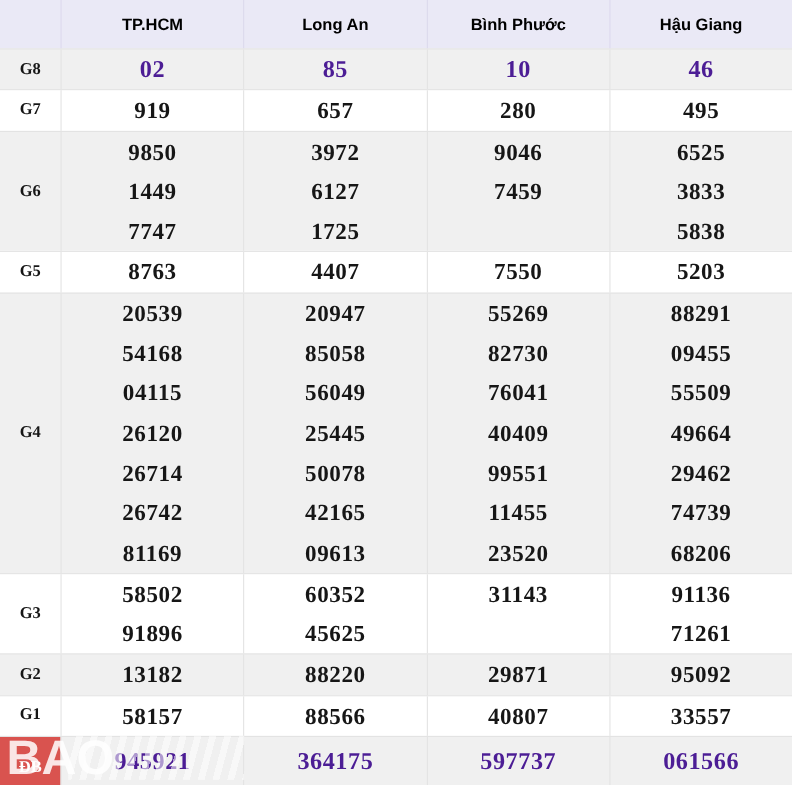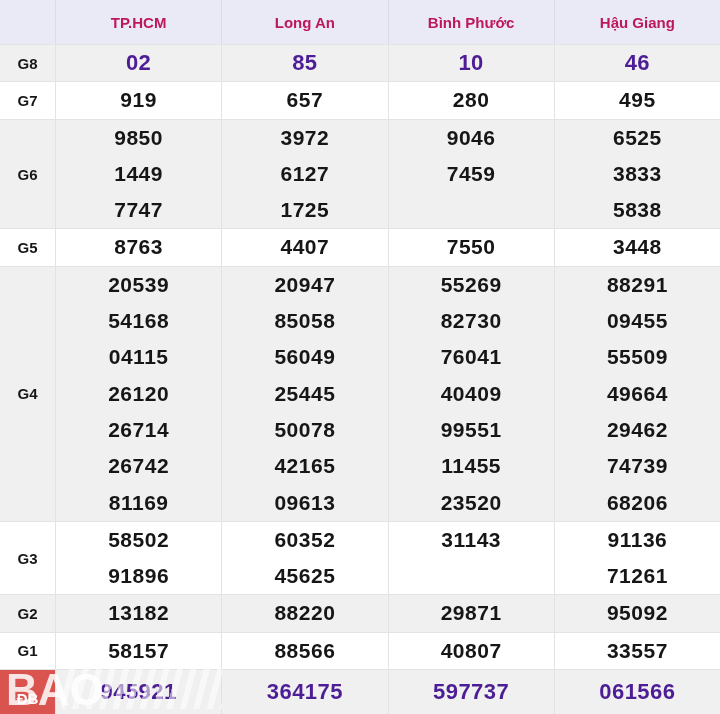--- a/index.html
+++ b/index.html
@@ -12,34 +12,34 @@
   }
   
   .header {
     display:grid;
     grid-template-columns:55px repeat(4, 1fr);
     height:44px;
     background:#eae9f6;
   }
   .hcell {
     display:flex; align-items:center; justify-content:center;
-    color:#be185d; font-weight:bold; font-size:15px;
+    color:#000000; font-weight:bold; font-size:15px;
     border-left:1px solid #dcdaed;
     box-sizing:border-box;
   }
   .hcell.corner { border-left:none; }
   
   .row {
     display:grid;
     grid-template-columns:55px repeat(4, 1fr);
     border-top:1px solid #e3e3e3;
     background:#ffffff;
   }
   .row.alt { background:#f0f0f0; }
-  .cell { box-sizing:border-box; }
+  .cell { box-sizing:border-box;font-family:Liberation Serif, serif; }
   .cell.vals { border-left:1px solid #e3e3e3; text-align:center; }
   .cell.label {
     display:flex; align-items:center; justify-content:center;
     font-weight:bold; font-size:15px; color:#161616;
   }
   .num {
     height:36.3px; line-height:36.3px;
     font-weight:bold; font-size:21px; color:#161616;
     letter-spacing:0.5px;
   }
@@ -135,21 +135,21 @@
         <div class="cell vals">
           <div class="num">8763</div>
         </div>
         <div class="cell vals">
           <div class="num">4407</div>
         </div>
         <div class="cell vals">
           <div class="num">7550</div>
         </div>
         <div class="cell vals">
-          <div class="num">3448</div>
+          <div class="num">5203</div>
         </div>
       </div>
       <div class="row alt">
         <div class="cell label">G4</div>
         <div class="cell vals">
           <div class="num">20539</div>
           <div class="num">54168</div>
           <div class="num">04115</div>
           <div class="num">26120</div>
           <div class="num">26714</div>

